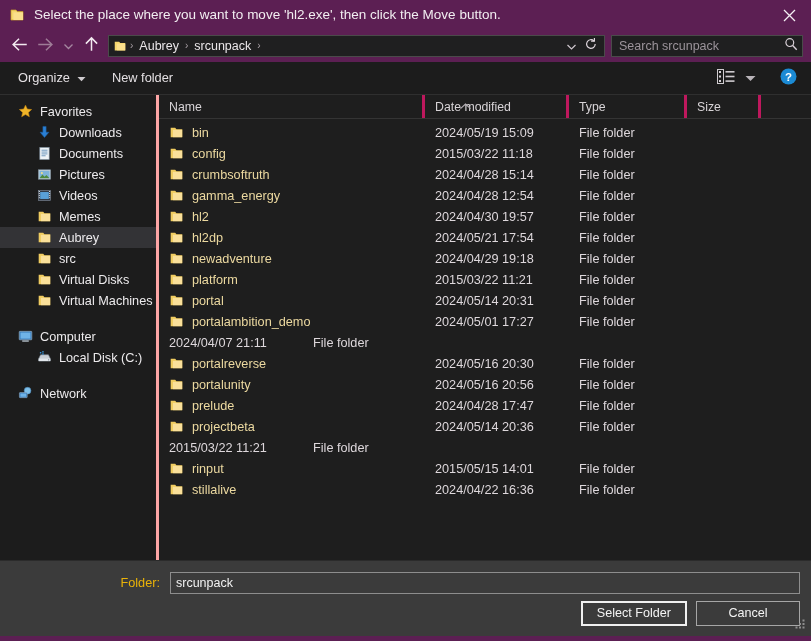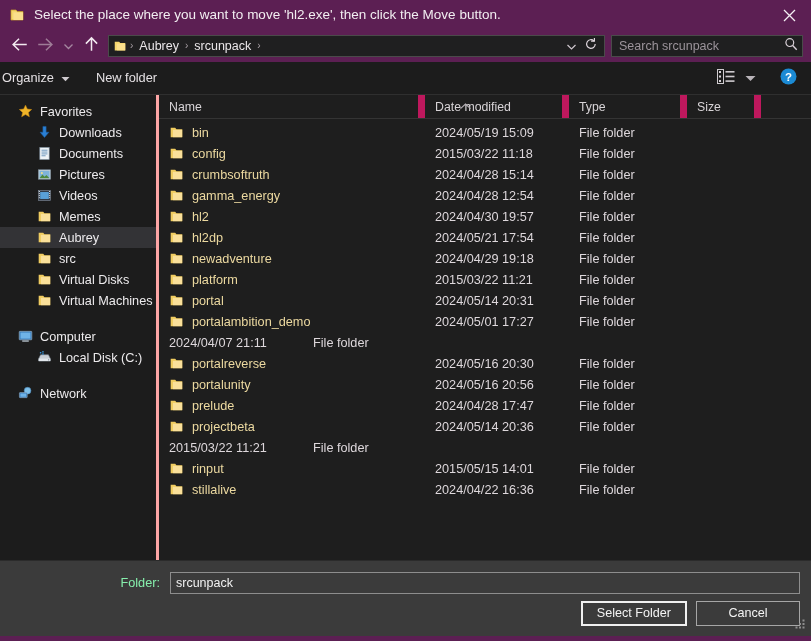--- a/index.html
+++ b/index.html
@@ -77,20 +77,21 @@
     min-width: 0;
   }
   #searchbox input::placeholder { color: #9b939a; opacity: 1; }
 
   
   #cmdbar {
     height: 33px; flex: 0 0 33px;
     display: flex; align-items: center;
     background: #1c1c1c;
     border-bottom: 1px solid #2f2f2f;
+    padding-left: 16px;
   }
   .cmd-item {
     color: #e4e0e3; font-size: 12.8px; line-height: 16px;
     display: flex; align-items: center; cursor: default;
     padding: 4px 2px; margin-right: 22px;
   }
   .cmd-item .caret { margin-left: 7px; }
   #cmdbar .spacer { flex: 1 1 auto; }
   #view-btn { display: flex; align-items: center; cursor: default; padding: 3px 2px; }
   #view-caret { margin-left: 9px; display: flex; align-items: center; cursor: default; }
@@ -121,21 +122,21 @@
   
   #listpane { flex: 1 1 auto; display: flex; flex-direction: column; background: #1e1e1e; min-width: 0; }
   #colheader {
     height: 24px; flex: 0 0 24px; display: flex; align-items: stretch;
     background: #1e1e1e; border-bottom: 1px solid #343434;
     position: relative;
   }
   .colh {
     display: flex; align-items: center;
     color: #d8d4d7; font-size: 12.3px;
-    border-right: 7px solid #be185d;
+    border-right: 3px solid #be185d;
     padding-left: 10px; cursor: default; position: relative;
     white-space: nowrap;
   }
   .colh.c-name { width: 266px; flex: 0 0 266px; }
   .colh.c-date { width: 144px; flex: 0 0 144px; }
   .colh.c-type { width: 118px; flex: 0 0 118px; }
   .colh.c-size { width: 74px; flex: 0 0 74px; }
   .colh.c-end { flex: 1 1 auto; border-right: 0; }
   #sortcaret { position: absolute; left: 300px; top: 1px; }
 
@@ -150,21 +151,21 @@
 
   
   #footer {
     flex: 0 0 76px; height: 76px;
     background: #3b3b3b;
     border-top: 1px solid #2b2b2b;
     position: relative;
     padding: 0 11px;
   }
   #folderrow { display: flex; align-items: center; height: 36px; padding-top: 8px; }
-  #folder-label { color: #86efac; font-size: 12.7px; width: 159px; text-align: right; padding-right: 10px; flex: 0 0 159px; }
+  #folder-label { color: #eab308; font-size: 12.7px; width: 159px; text-align: right; padding-right: 10px; flex: 0 0 159px; }
   #folder-input {
     flex: 1 1 auto; height: 22px; background: #3b3b3b;
     border: 1px solid #8d8d8d; color: #f2f2f2;
     font-family: "Liberation Sans", sans-serif; font-size: 12.5px;
     padding: 0 5px; outline: 0; min-width: 0;
   }
   #btnrow { display: flex; justify-content: flex-end; align-items: center; height: 30px; padding-top: 2px; }
   .dlgbtn {
     height: 25px; min-width: 104px; margin-left: 9px;
     background: #3b3b3b; color: #f4f4f4;

